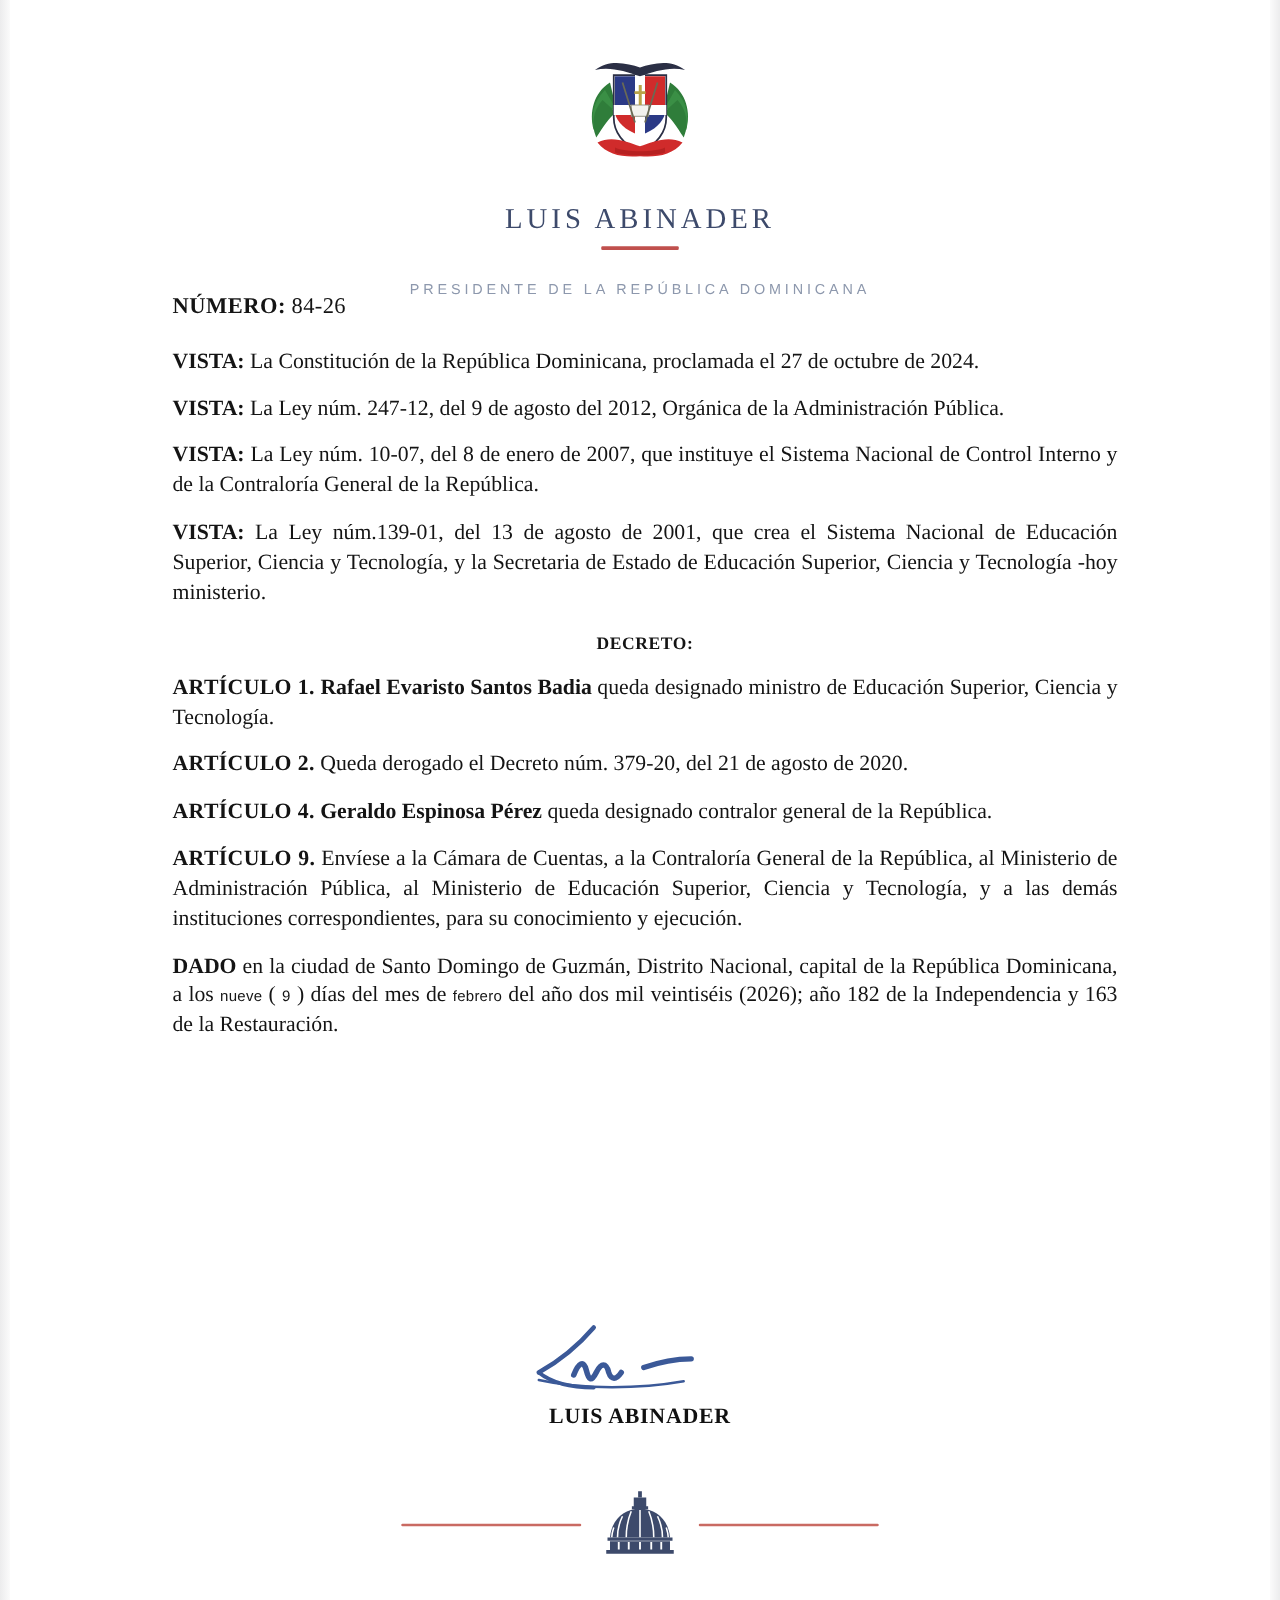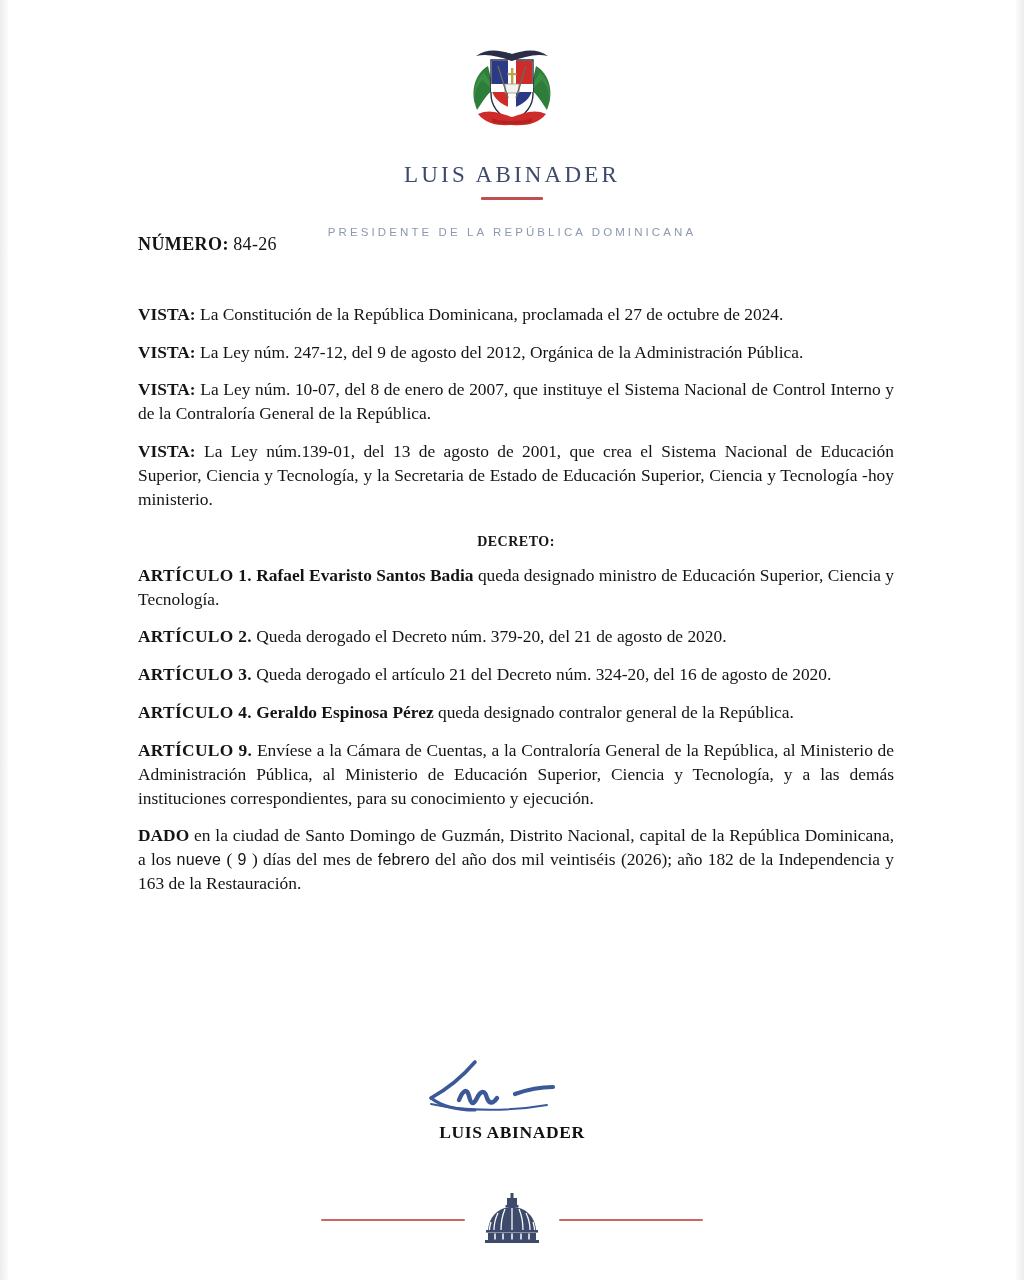--- a/index.html
+++ b/index.html
@@ -73,21 +73,21 @@
     left: 138px;
     top: 232px;
     width: 756px;
     font-family: "Liberation Serif", serif;
     font-size: 17.4px;
     line-height: 1.37;
     color: #141414;
   }
   .numero {
     font-size: 18px;
-    margin-bottom: 46px;
+    margin-bottom: 20px;
   }
   .numero .lbl {
     font-weight: bold;
     letter-spacing: 0.4px;
   }
   .numero .val {
     font-weight: 400;
     letter-spacing: 0.3px;
   }
 
@@ -107,21 +107,21 @@
     letter-spacing: 0.5px;
     margin: 20px 0 13px 0;
   }
 
   .art .num { font-weight: bold; letter-spacing: 0.3px; }
   .art .name { font-weight: bold; }
 
   
   .fill {
     font-family: "Liberation Sans", sans-serif;
-    font-size: 16px;
+    font-size: 12px;
     letter-spacing: 0.2px;
   }
 
   
   .sig-block {
     position: absolute;
     left: 0;
     top: 1058px;
     width: 1024px;
     text-align: center;
@@ -232,23 +232,20 @@
     <div class="decreto-head">DECRETO:</div>
 
     <p class="para art">
       <span class="num">ARTÍCULO 1.</span><span class="name"> Rafael Evaristo Santos Badia</span><span> queda designado ministro de Educación Superior, Ciencia y Tecnología.</span>
     </p>
 
     <p class="para art">
       <span class="num">ARTÍCULO 2.</span><span class="name"></span><span> Queda derogado el Decreto núm. 379-20, del 21 de agosto de 2020.</span>
     </p>
 
-    <p class="para art">
-      <span class="num">ARTÍCULO 3.</span><span class="name"></span><span> Queda derogado el artículo 21 del Decreto núm. 324-20, del 16 de agosto de 2020.</span>
-    </p>
 
     <p class="para art">
       <span class="num">ARTÍCULO 4.</span><span class="name"> Geraldo Espinosa Pérez</span><span> queda designado contralor general de la República.</span>
     </p>
 
 
     <p class="para art">
       <span class="num">ARTÍCULO 9.</span><span class="name"></span><span> Envíese a la Cámara de Cuentas, a la Contraloría General de la República, al Ministerio de Administración Pública, al Ministerio de Educación Superior, Ciencia y Tecnología, y a las demás instituciones correspondientes, para su conocimiento y ejecución.</span>
     </p>
 

